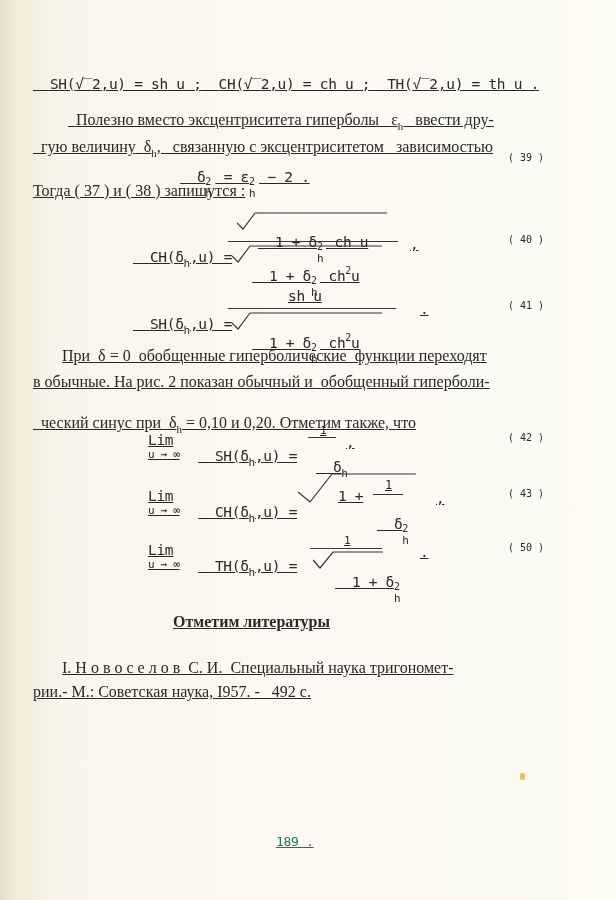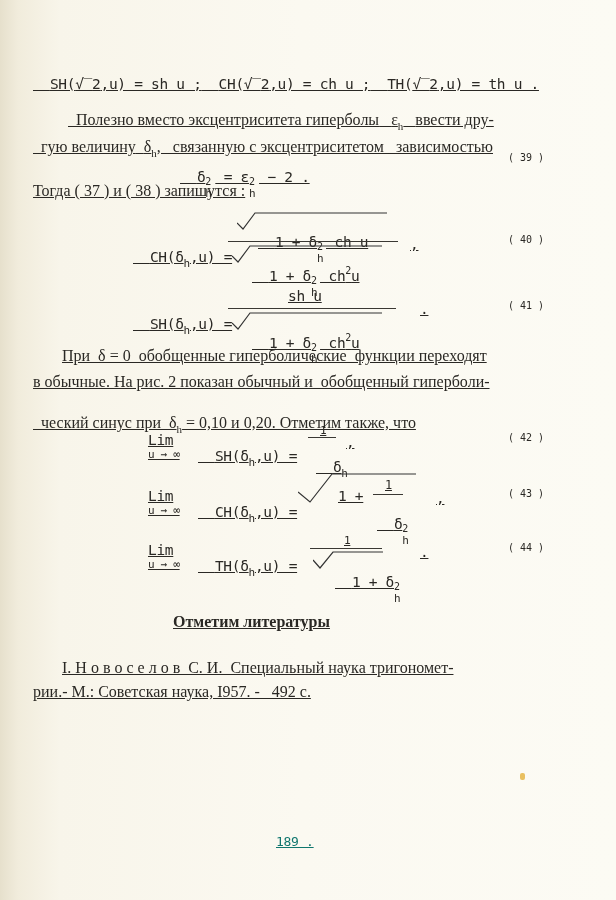--- a/index.html
+++ b/index.html
@@ -126,21 +126,21 @@
 <div class="frac" style="left:310px; top:548px; width:72px;"></div>
 <div class="rad" style="left:313px; top:550px;">
   <svg width="72" height="22">
       <polyline points="0,10 7,18 20,2 70,2" fill="none" stroke="#333" stroke-width="1.2"></polyline>
     </svg>
 </div>
 <div class="ln" style="left:335px; top:558px;">
   <span>1 + δ</span><span style="display:inline-block; position:relative; width:9px;"><span class="sup" style="position:absolute; left:0; top:-8px;">2</span><span class="sub" style="position:absolute; left:0; top:4px;">h</span></span>
 </div>
 <div class="ln" style="left:420px; top:544px;">.</div>
-<div class="eqno" style="left:508px; top:542px;">( 44 )</div>
+<div class="eqno" style="left:508px; top:542px;">( 50 )</div>
 
 <div class="ln cyr" style="left:173px; top:614px; font-weight:bold;">Отметим литературы</div>
 <div class="ln cyr" style="left:62px; top:660px;">I. Н о в о с е л о в  С. И.  Специальный наука тригономет-</div>
 <div class="ln cyr" style="left:33px; top:684px;">рии.- М.: Советская наука, I957. -   492 с.</div>
 
 <div class="ln" style="left:276px; top:834px; font-size:13px; color:#0f766e;">189 .</div>
 
 <div class="spot" style="left:520px; top:773px;"></div>
 
 </body></html>

